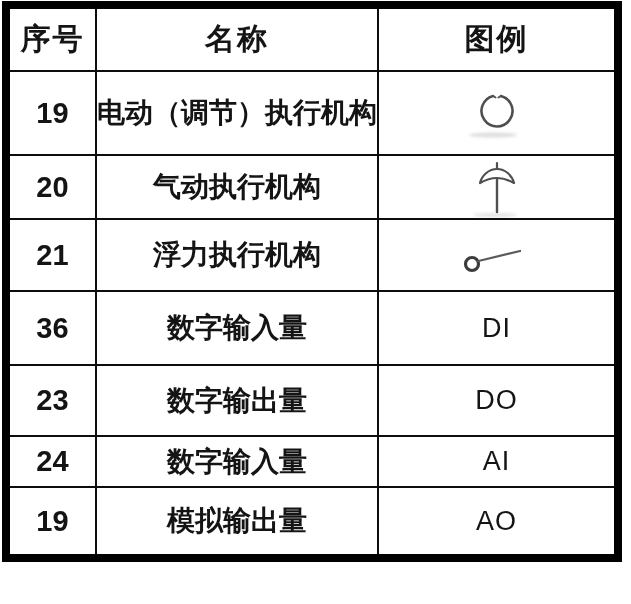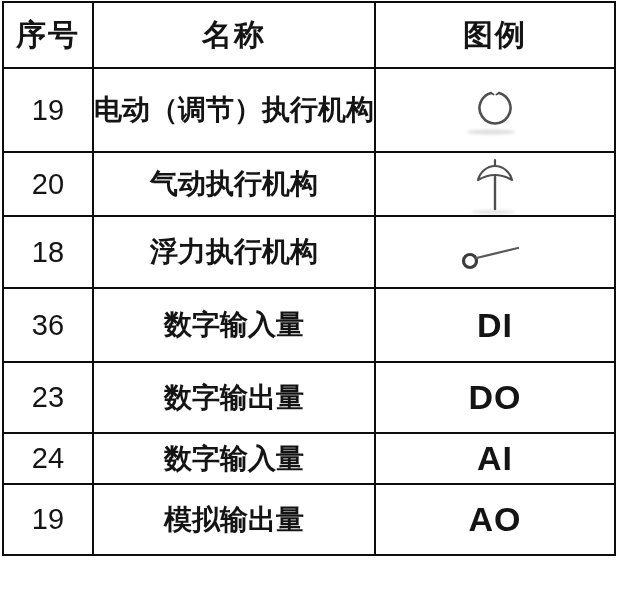--- a/index.html
+++ b/index.html
@@ -11,50 +11,50 @@
   .page{
     position:relative;
     width:631px;height:604px;
     background:#ffffff;
     overflow:hidden;
   }
   table.legend-table{
     position:absolute;left:2px;top:1px;
     border-collapse:collapse;
     table-layout:fixed;
-    border:2px solid #000000;
+    border:8px solid #000000;
     background:#b91c1c;
   }
   table.legend-table th,
   table.legend-table td{
     border:2px solid #0d0d0d;
     padding:0;
     text-align:center;
     vertical-align:middle;
     color:#141414;
     background:#ffffff;
   }
   th.h-cell{
     font-size:30px;
     font-weight:bold;
     letter-spacing:2px;
   }
   td.c-no{
     font-size:29px;
-    font-weight:normal;
+    font-weight:bold;
   }
   td.c-name .name-text{
     font-size:28px;
     font-weight:bold;
     white-space:nowrap;
     letter-spacing:0px;
   }
   td.c-legend .legend-text{
-    font-size:34px;
-    font-weight:bold;
+    font-size:27px;
+    font-weight:normal;
     letter-spacing:1px;
     text-align:center;
   }
   .sym{display:block;margin:0 auto;}
   .stroke{
     fill:none;
     stroke:#4f4f4f;
     stroke-width:2.6;
     stroke-linecap:round;
     stroke-linejoin:round;
@@ -115,21 +115,21 @@
         <td class="c-legend">
           <svg class="sym" width="64" height="62" viewBox="0 0 64 62">
             <ellipse class="smudge" cx="30" cy="59" rx="22" ry="2" fill="#c9c9c9"></ellipse>
             <path class="stroke" style="stroke-width:2.2" d="M 32 7 L 32 13"></path>
             <path class="stroke" style="stroke-width:2.2" d="M 15 27 C 17 19 24 13 32 13 C 40 13 47 19 49 27 C 43 23.5 37.5 22 32 22 C 26.5 22 21 23.5 15 27 Z"></path>
             <path class="stroke" style="stroke-width:2.4" d="M 32 24 L 32 56"></path>
           </svg>
         </td>
       </tr>
       <tr style="height:72px">
-        <td class="c-no">18</td>
+        <td class="c-no">21</td>
         <td class="c-name">
             <div class="name-text">浮力执行机构</div>
           </td>
         <td class="c-legend">
           <svg class="sym" width="110" height="46" viewBox="0 0 110 46">
             <circle class="stroke-bold" cx="30" cy="32" r="6.5"></circle>
             <path class="stroke-thin" d="M 36.5 29 L 78 19"></path>
           </svg>
         </td>
       </tr>

